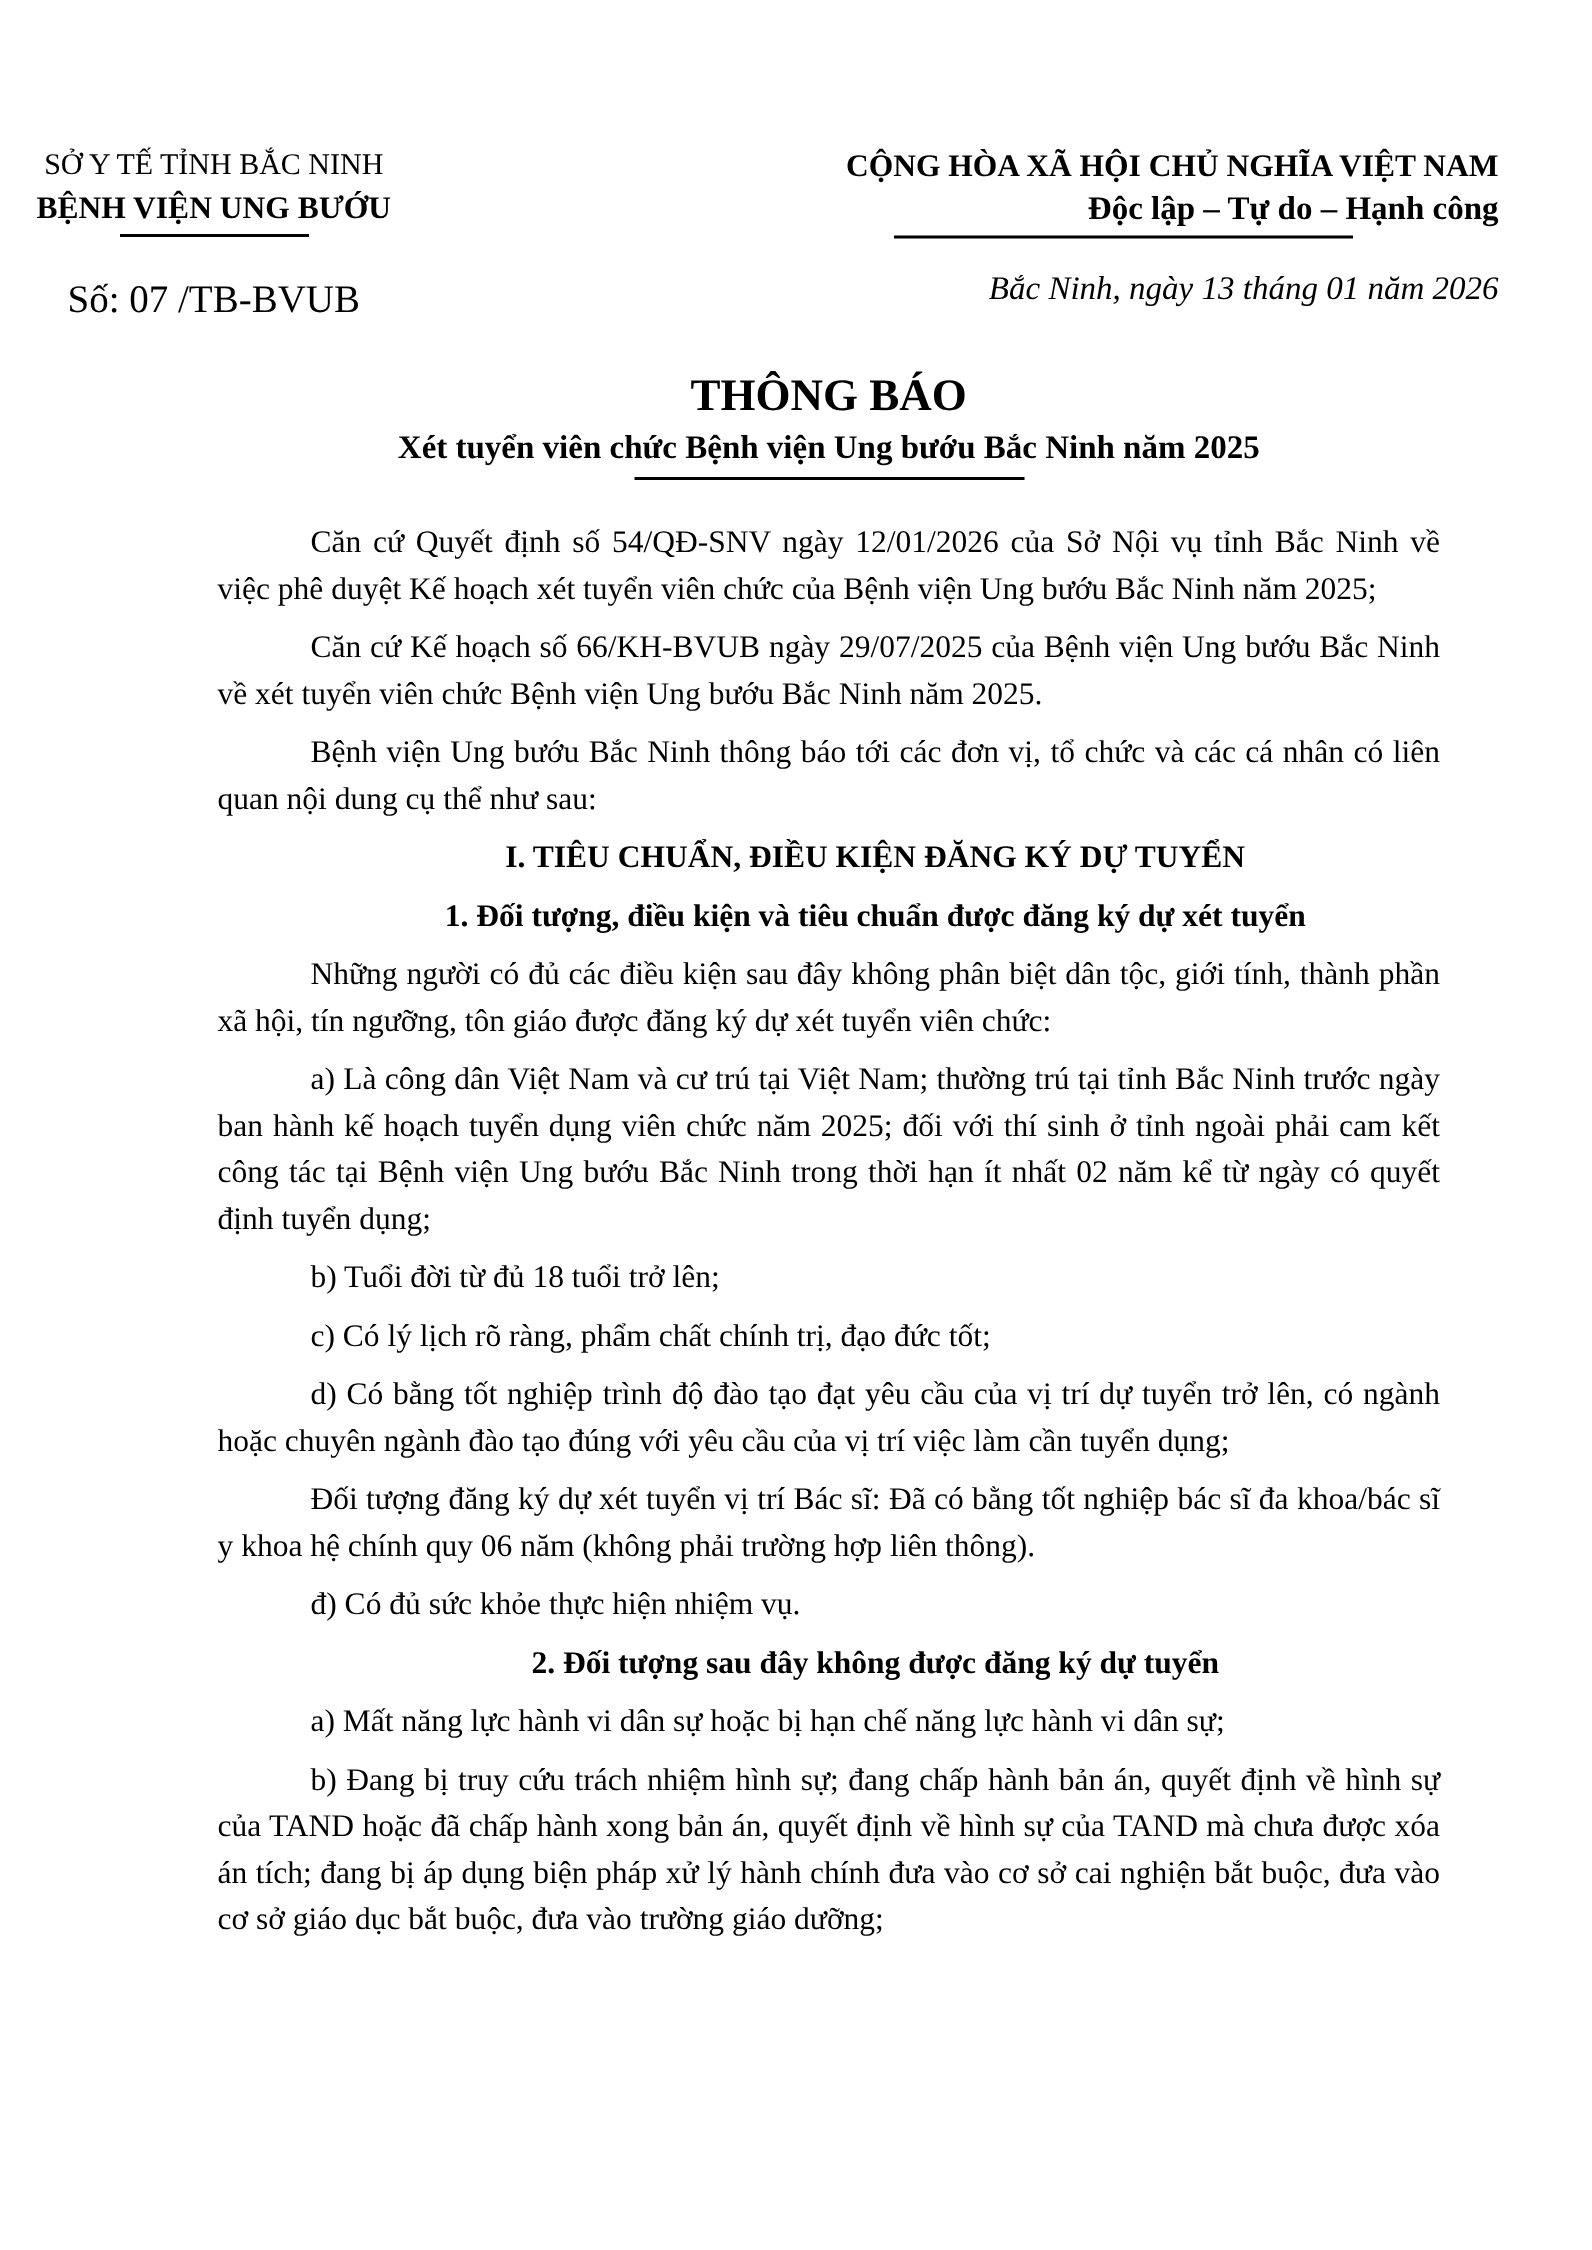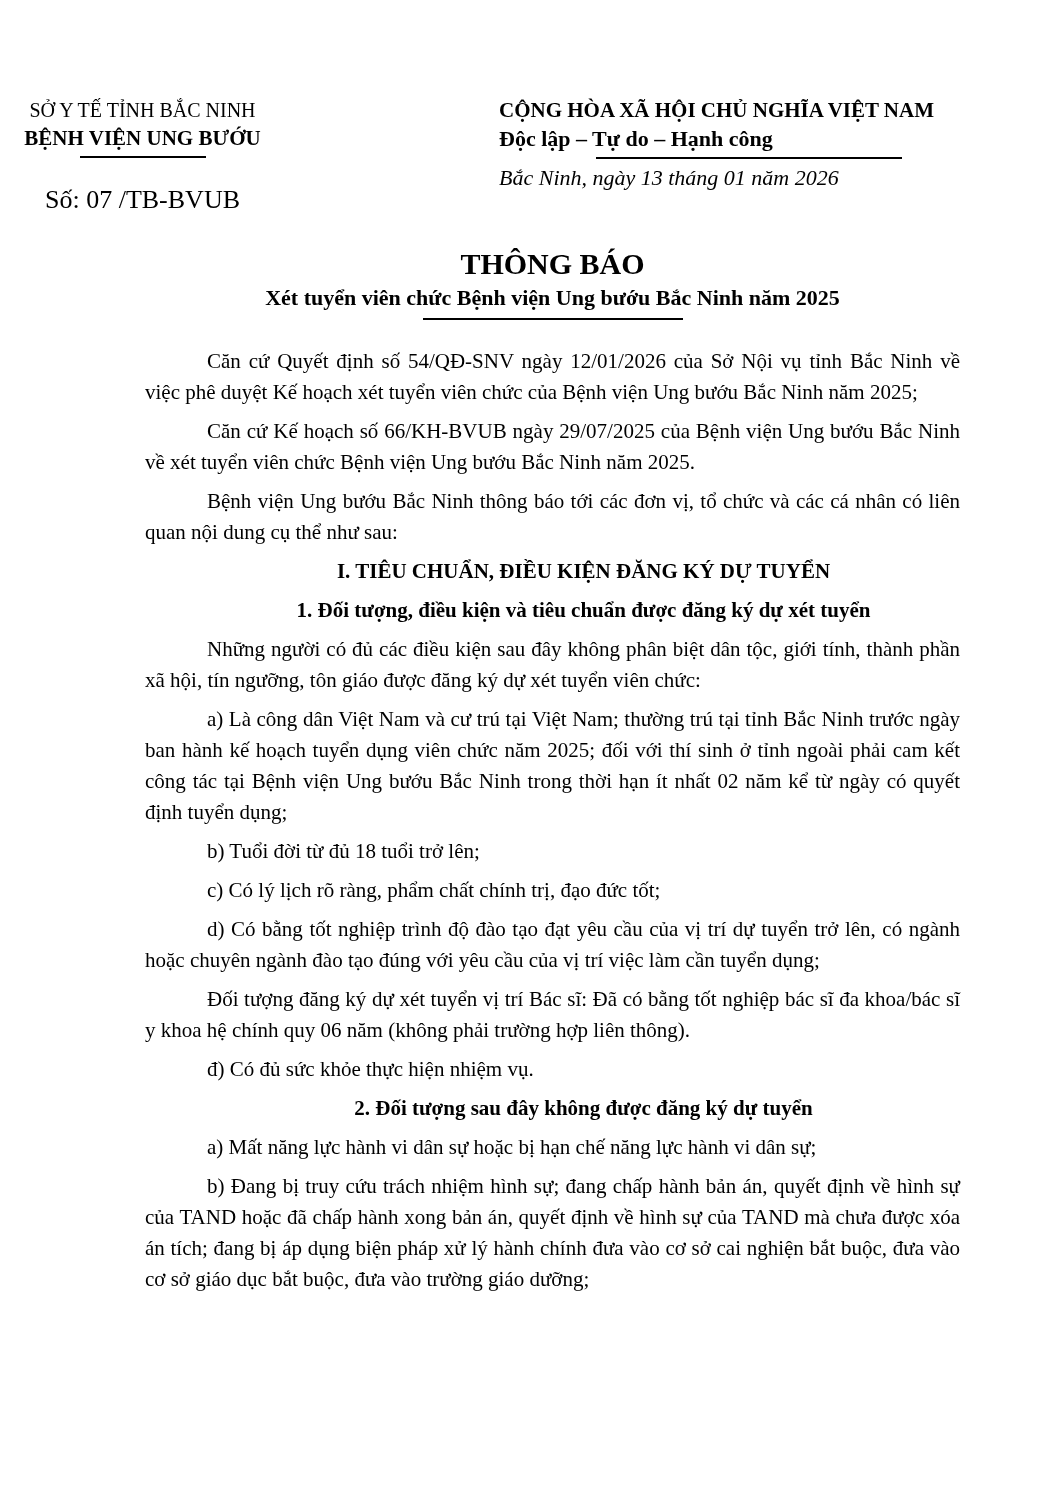--- a/index.html
+++ b/index.html
@@ -24,21 +24,21 @@
     justify-content: space-between;
     padding-right: 62px;
   }
   .header-left {
     width: 285px;
     text-align: center;
     flex: 0 0 auto;
   }
   .header-right {
     width: 500px;
-    text-align: left;
+    text-align: right;
     flex: 0 0 auto;
   }
   .org-parent {
     font-size: 20px;
     line-height: 28px;
     white-space: nowrap;
   }
   .org-name {
     font-size: 21px;
     font-weight: bold;
@@ -66,21 +66,21 @@
   }
   .motto {
     font-size: 22px;
     font-weight: bold;
     line-height: 30px;
     white-space: nowrap;
   }
   .place-date {
     font-size: 22px;
     font-style: italic;
-    margin-top: 6px;
+    margin-top: 20px;
     white-space: nowrap;
   }
   
   .title-block {
     text-align: center;
     margin-top: 34px;
     margin-left: 145px;
     margin-right: 101px;
   }
   .doc-type {

